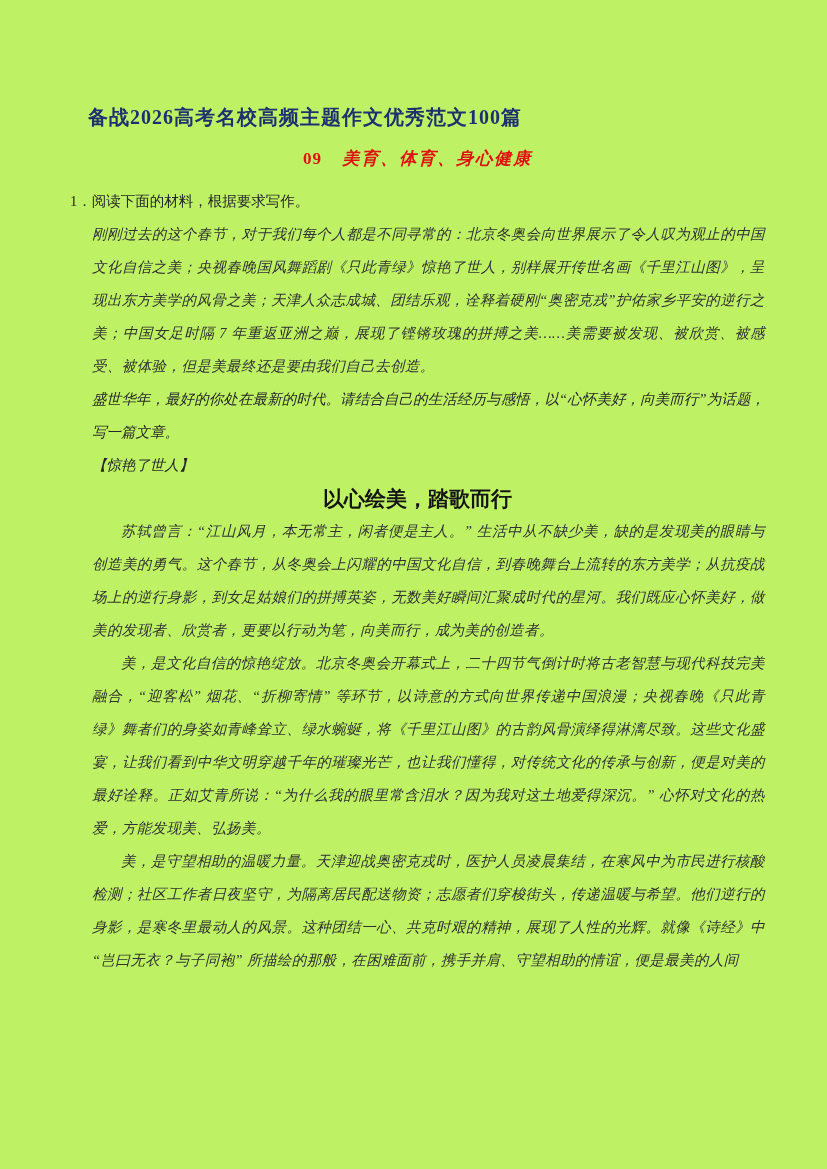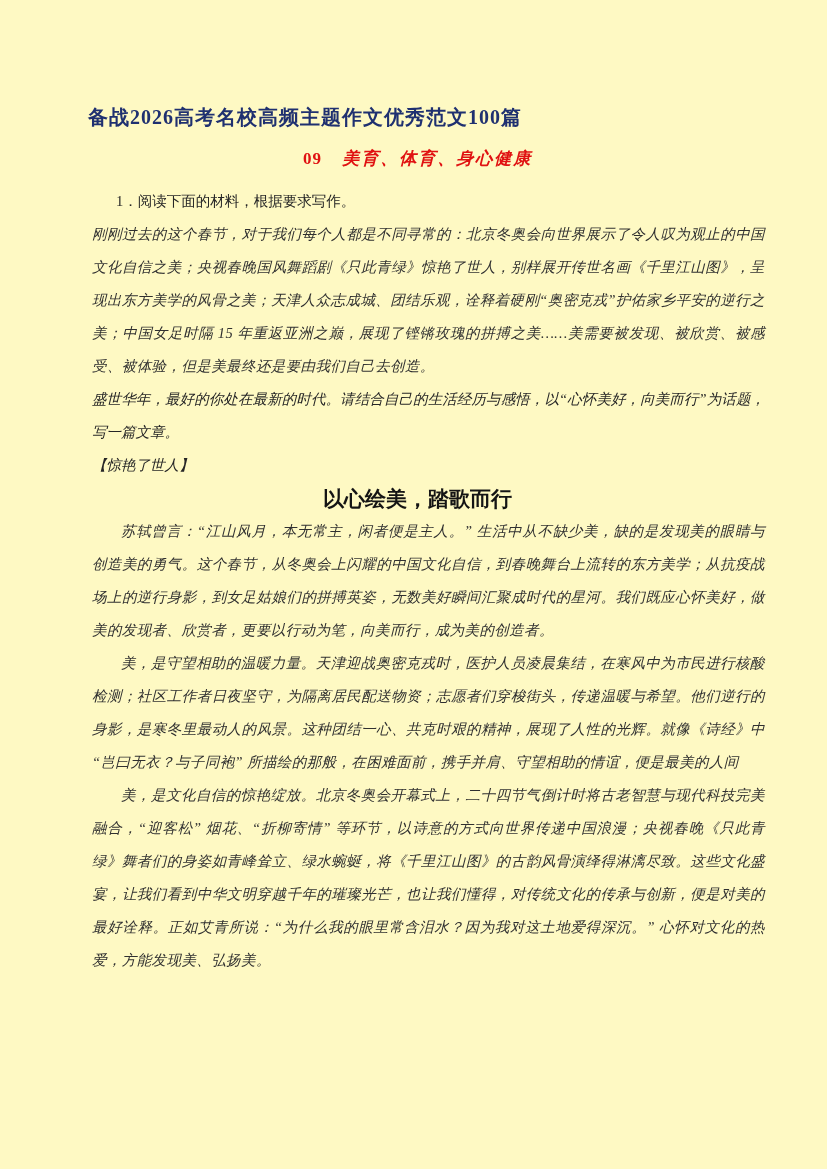--- a/index.html
+++ b/index.html
@@ -12,21 +12,21 @@
     height: 1169px;
     overflow: hidden;
     font-family: "Liberation Serif", serif;
     color: #262626;
   }
   .page {
     box-sizing: border-box;
     width: 827px;
     height: 1169px;
     padding: 104px 62px 0 70px;
-    background: #fef9c3;
+    background: #bef264;
     overflow: hidden;
   }
   .doc-title {
     margin: 0 0 0 18px;
     font-size: 20px;
     line-height: 26px;
     font-weight: bold;
     color: #1f3070;
     letter-spacing: 1px;
     font-family: "Liberation Serif", serif;
@@ -51,21 +51,20 @@
   }
   .content-block {
     margin: 0;
     font-size: 14.5px;
     line-height: 33px;
     text-align: justify;
     color: #262626;
   }
   .prompt-line {
     margin-top: 14px;
-    margin-left: 46px;
   }
   .indent-block {
     margin-left: 22px;
     font-style: italic;
   }
   .kai {
     font-style: italic;
     color: #303030;
     letter-spacing: 0.4px;
   }
@@ -93,28 +92,28 @@
 
   <h2 class="topic-heading">
     <span class="topic-num">09</span>
     <span class="topic-name">美育、体育、身心健康</span>
   </h2>
 
   <p class="content-block prompt-line">
     <span>1．</span><span>阅读下面的材料，根据要求写作。</span>
   </p>
 
-  <p class="content-block indent-block kai">刚刚过去的这个春节，对于我们每个人都是不同寻常的：北京冬奥会向世界展示了令人叹为观止的中国文化自信之美；央视春晚国风舞蹈剧《只此青绿》惊艳了世人，别样展开传世名画《千里江山图》，呈现出东方美学的风骨之美；天津人众志成城、团结乐观，诠释着硬刚“奥密克戎”护佑家乡平安的逆行之美；中国女足时隔 15 年重返亚洲之巅，展现了铿锵玫瑰的拼搏之美……美需要被发现、被欣赏、被感受、被体验，但是美最终还是要由我们自己去创造。</p>
+  <p class="content-block indent-block kai">刚刚过去的这个春节，对于我们每个人都是不同寻常的：北京冬奥会向世界展示了令人叹为观止的中国文化自信之美；央视春晚国风舞蹈剧《只此青绿》惊艳了世人，别样展开传世名画《千里江山图》，呈现出东方美学的风骨之美；天津人众志成城、团结乐观，诠释着硬刚“奥密克戎”护佑家乡平安的逆行之美；中国女足时隔 7 年重返亚洲之巅，展现了铿锵玫瑰的拼搏之美……美需要被发现、被欣赏、被感受、被体验，但是美最终还是要由我们自己去创造。</p>
 
   <p class="content-block indent-block">盛世华年，最好的你处在最新的时代。请结合自己的生活经历与感悟，以“心怀美好，向美而行”为话题，写一篇文章。</p>
 
 
   <p class="content-block indent-block">【惊艳了世人】</p>
 
   <h3 class="content-block essay-title">以心绘美，踏歌而行</h3>
 
   <p class="content-block indent-block kai essay-para">苏轼曾言：“江山风月，本无常主，闲者便是主人。” 生活中从不缺少美，缺的是发现美的眼睛与创造美的勇气。这个春节，从冬奥会上闪耀的中国文化自信，到春晚舞台上流转的东方美学；从抗疫战场上的逆行身影，到女足姑娘们的拼搏英姿，无数美好瞬间汇聚成时代的星河。我们既应心怀美好，做美的发现者、欣赏者，更要以行动为笔，向美而行，成为美的创造者。</p>
 
+  <p class="content-block indent-block kai essay-para">美，是文化自信的惊艳绽放。北京冬奥会开幕式上，二十四节气倒计时将古老智慧与现代科技完美融合，“迎客松” 烟花、“折柳寄情” 等环节，以诗意的方式向世界传递中国浪漫；央视春晚《只此青绿》舞者们的身姿如青峰耸立、绿水蜿蜒，将《千里江山图》的古韵风骨演绎得淋漓尽致。这些文化盛宴，让我们看到中华文明穿越千年的璀璨光芒，也让我们懂得，对传统文化的传承与创新，便是对美的最好诠释。正如艾青所说：“为什么我的眼里常含泪水？因为我对这土地爱得深沉。” 心怀对文化的热爱，方能发现美、弘扬美。</p>
+
   <p class="content-block indent-block kai essay-para">美，是守望相助的温暖力量。天津迎战奥密克戎时，医护人员凌晨集结，在寒风中为市民进行核酸检测；社区工作者日夜坚守，为隔离居民配送物资；志愿者们穿梭街头，传递温暖与希望。他们逆行的身影，是寒冬里最动人的风景。这种团结一心、共克时艰的精神，展现了人性的光辉。就像《诗经》中“岂曰无衣？与子同袍” 所描绘的那般，在困难面前，携手并肩、守望相助的情谊，便是最美的人间</p>
-
-  <p class="content-block indent-block kai essay-para">美，是文化自信的惊艳绽放。北京冬奥会开幕式上，二十四节气倒计时将古老智慧与现代科技完美融合，“迎客松” 烟花、“折柳寄情” 等环节，以诗意的方式向世界传递中国浪漫；央视春晚《只此青绿》舞者们的身姿如青峰耸立、绿水蜿蜒，将《千里江山图》的古韵风骨演绎得淋漓尽致。这些文化盛宴，让我们看到中华文明穿越千年的璀璨光芒，也让我们懂得，对传统文化的传承与创新，便是对美的最好诠释。正如艾青所说：“为什么我的眼里常含泪水？因为我对这土地爱得深沉。” 心怀对文化的热爱，方能发现美、弘扬美。</p>
 
 </div>
 
 </body></html>

